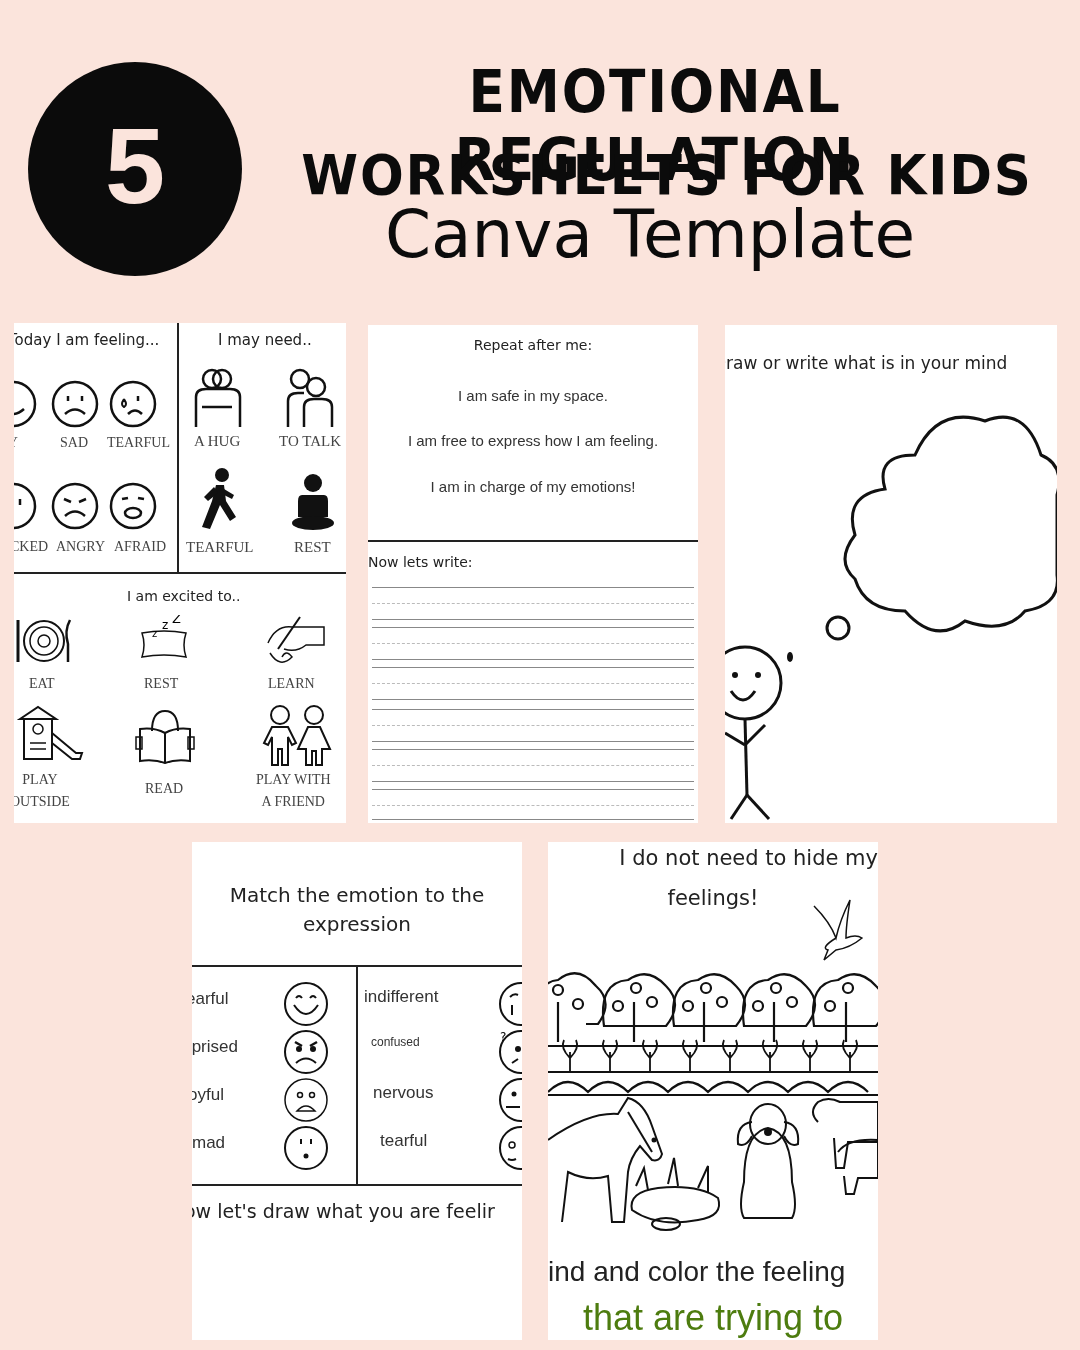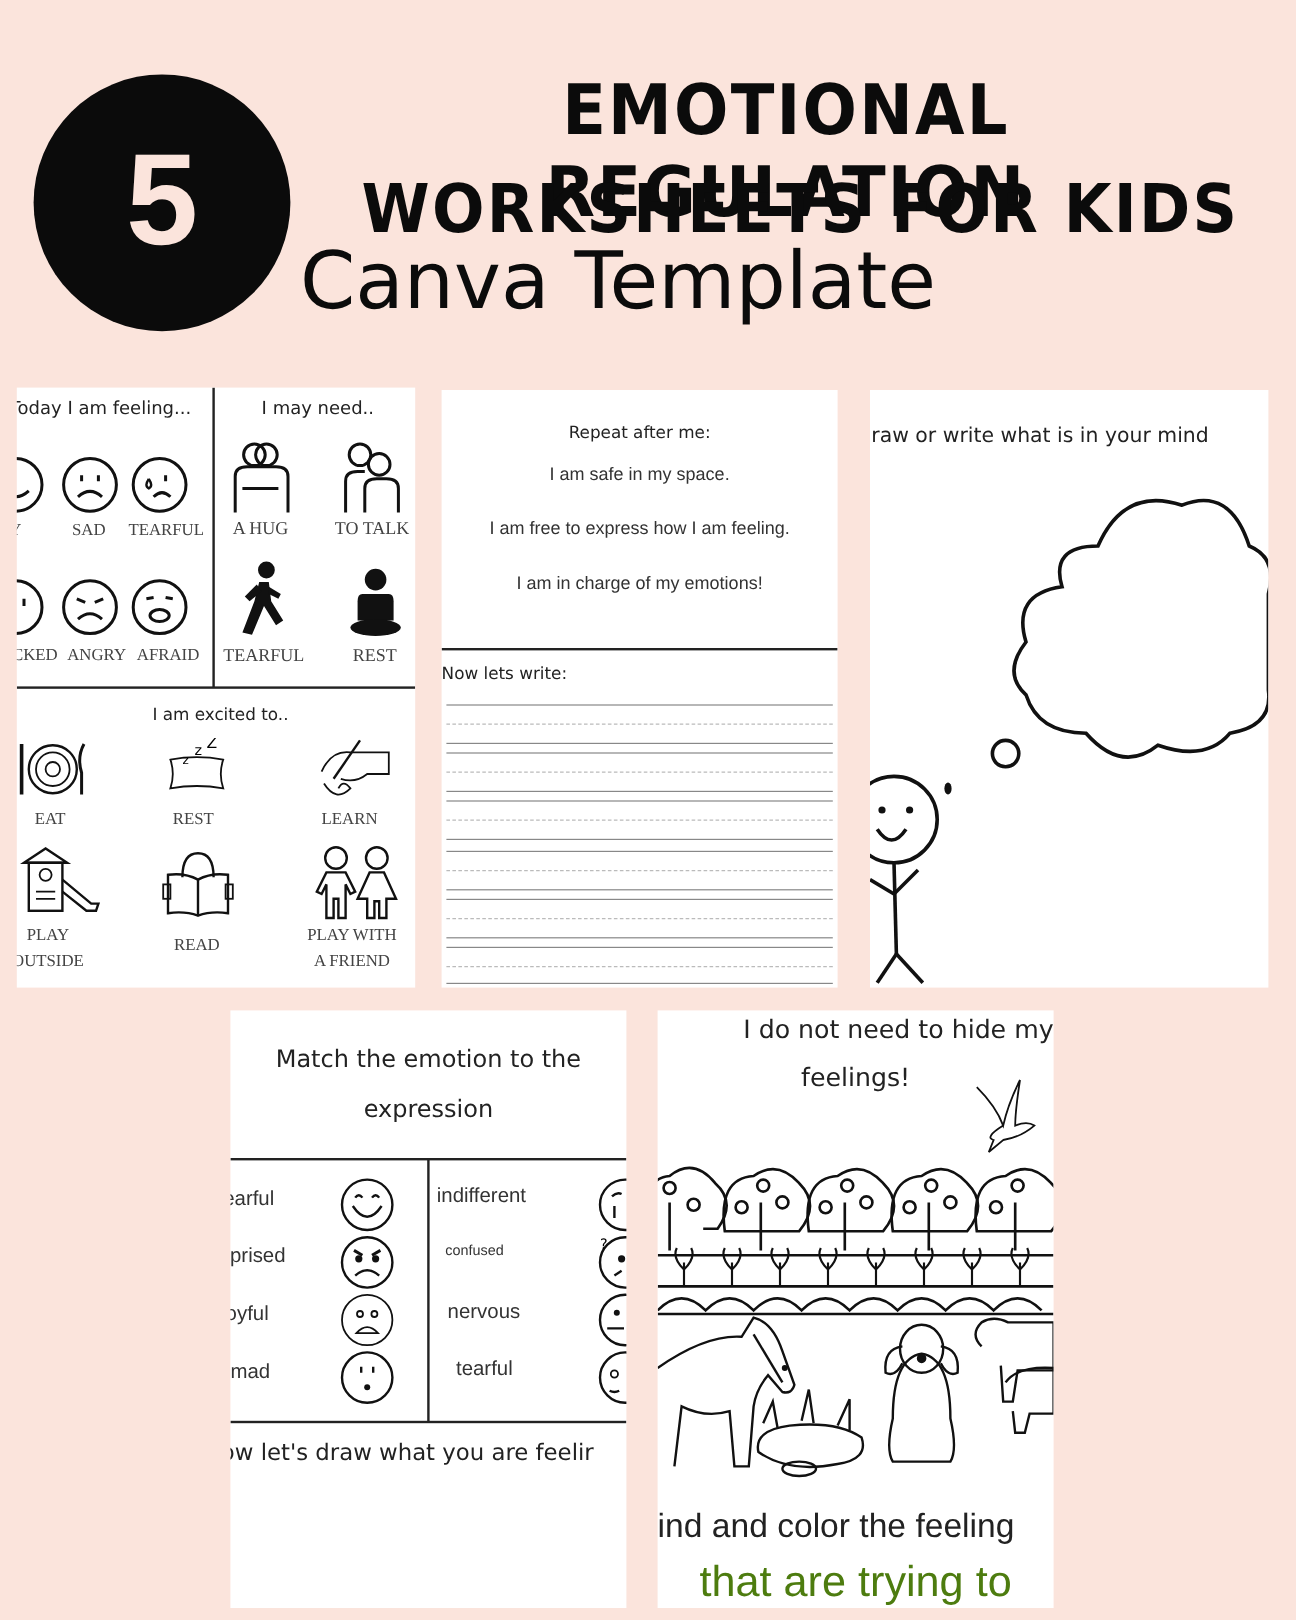--- a/index.html
+++ b/index.html
@@ -2,21 +2,21 @@
 <html><head>
 <meta charset="utf-8">
 <style>
   html,body{margin:0;padding:0;}
   body{width:1080px;height:1350px;background:#fbe4dc;position:relative;overflow:hidden;font-family:"Liberation Sans",sans-serif;color:#111;}
   .badge{position:absolute;left:28px;top:62px;width:214px;height:214px;border-radius:50%;background:#0b0b0b;display:flex;align-items:center;justify-content:center;}
   .badge span{color:#fbe4dc;font-family:"Liberation Sans",sans-serif;font-weight:700;font-size:108px;line-height:1;margin-top:-6px;}
   .title{position:absolute;left:250px;width:810px;text-align:center;font-family:"DejaVu Sans",sans-serif;font-weight:700;letter-spacing:2px;color:#0b0b0b;transform:scaleX(0.92);transform-origin:center;}
   .t1{top:58px;font-size:58px;}
   .t2{top:142px;font-size:56px;left:262px;}
-  .sub{position:absolute;left:250px;width:800px;top:196px;text-align:left;font-family:"DejaVu Sans",sans-serif;font-size:66px;color:#0b0b0b;}
+  .sub{position:absolute;left:250px;width:800px;top:196px;text-align:center;font-family:"DejaVu Sans",sans-serif;font-size:66px;color:#0b0b0b;}
   .card{position:absolute;background:#fff;overflow:hidden;}
   .hand{font-family:"DejaVu Sans",sans-serif;color:#222;}
   .serif{font-family:Liberation Sans, sans-serif;color:#333;}
   .abs{position:absolute;}
   .lbl{position:absolute;font-family:"Liberation Serif",serif;font-size:14px;color:#444;text-align:center;white-space:nowrap;}
   svg{display:block;}
   .solid{position:absolute;left:4px;right:4px;height:1px;background:#888;}
   .dash{position:absolute;left:4px;right:4px;height:0;border-top:1px dashed #bbb;}
 </style>
 </head>
@@ -147,21 +147,21 @@
       <path d="M14 24 H30 L38 40 L34 42 L30 34 V62 H24 V46 H20 V62 H14 V34 L10 42 L6 40 Z" fill="none" stroke="#111" stroke-width="2"></path>
       <circle cx="56" cy="12" r="9" fill="none" stroke="#111" stroke-width="2"></circle>
       <path d="M50 24 H62 L72 46 H64 V62 H58 V48 H54 V62 H48 V46 H40 Z" fill="none" stroke="#111" stroke-width="2"></path>
     </svg>
   <div class="lbl" style="left:-4px;top:446px;line-height:22px;"><span>PLAY</span><br><span>OUTSIDE</span></div>
   <div class="lbl" style="left:131px;top:458px;">READ</div>
   <div class="lbl" style="left:242px;top:446px;line-height:22px;"><span>PLAY WITH</span><br><span>A FRIEND</span></div>
 </div>
 
 <div class="card" style="left:368px;top:325px;width:330px;height:498px;">
-  <div class="abs hand" style="left:0;right:0;top:28px;text-align:center;font-size:14px;">Repeat after me:</div>
+  <div class="abs hand" style="left:0;right:0;top:12px;text-align:center;font-size:14px;">Repeat after me:</div>
   <div class="abs serif" style="left:0;right:0;top:62px;text-align:center;font-size:15px;">I am safe in my space.</div>
   <div class="abs serif" style="left:0;right:0;top:107px;text-align:center;font-size:15px;">I am free to express how I am feeling.</div>
   <div class="abs serif" style="left:0;right:0;top:153px;text-align:center;font-size:15px;">I am in charge of my emotions!</div>
   <div class="abs" style="left:0;right:0;top:215px;height:2px;background:#222;"></div>
   <div class="abs hand" style="left:0;right:0;top:229px;text-align:left;font-size:14px;">Now lets write:</div>
   <div style="position:absolute;left:0;right:0;top:262px;height:236px;">
     <div class="solid" style="top:0"></div>
       <div class="dash" style="top:16px"></div>
       <div class="solid" style="top:32px"></div>
     <div class="solid" style="top:40px"></div>
@@ -194,21 +194,21 @@
     <path d="M6 306 Q18 324 30 306" fill="none" stroke="#111" stroke-width="3"></path>
     <line x1="20" y1="334" x2="22" y2="410" stroke="#111" stroke-width="3"></line>
     <line x1="20" y1="360" x2="40" y2="340" stroke="#111" stroke-width="3"></line>
     <line x1="20" y1="360" x2="0" y2="348" stroke="#111" stroke-width="3"></line>
     <line x1="22" y1="410" x2="44" y2="434" stroke="#111" stroke-width="3"></line>
     <line x1="22" y1="410" x2="6" y2="434" stroke="#111" stroke-width="3"></line>
   </svg>
 </div>
 
 <div class="card" style="left:192px;top:842px;width:330px;height:498px;">
-  <div class="abs hand" style="left:0;right:0;top:28px;text-align:center;font-size:20px;">Match the emotion to the</div>
+  <div class="abs hand" style="left:0;right:0;top:41px;text-align:center;font-size:20px;">Match the emotion to the</div>
   <div class="abs hand" style="left:0;right:0;top:70px;text-align:center;font-size:20px;">expression</div>
   <div class="abs" style="left:0;right:0;top:123px;height:2px;background:#222;"></div>
   <div class="abs" style="left:164px;top:123px;width:2px;height:220px;background:#222;"></div>
   <div class="abs" style="left:0;right:0;top:342px;height:2px;background:#222;"></div>
 
   <div class="abs serif" style="left:-6px;top:147px;font-size:17px;">earful</div>
   <div class="abs serif" style="left:-6px;top:195px;font-size:17px;">rprised</div>
   <div class="abs serif" style="left:-4px;top:243px;font-size:17px;">oyful</div>
   <div class="abs serif" style="left:0px;top:291px;font-size:17px;">mad</div>
 

